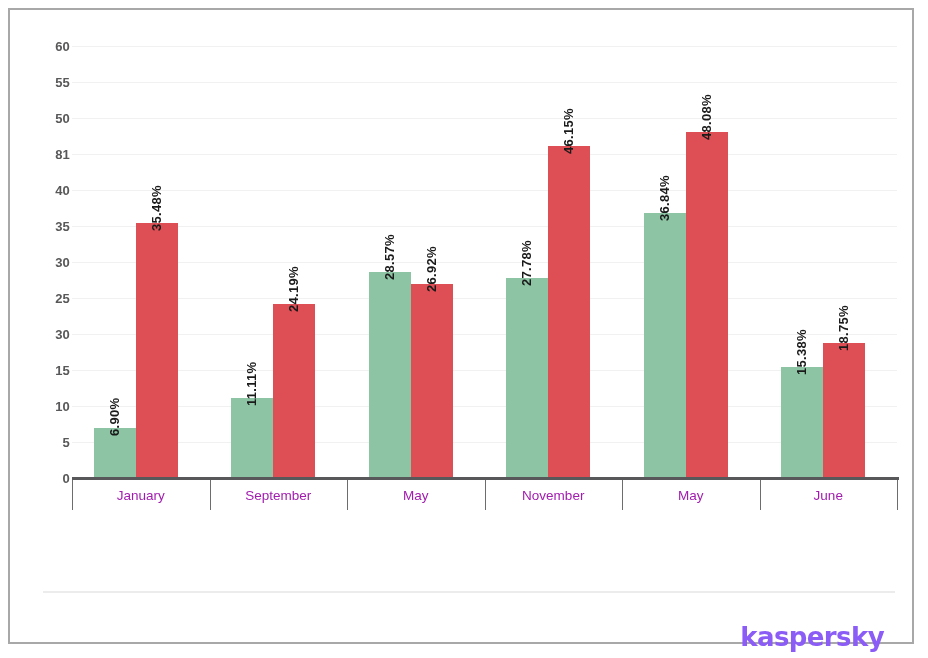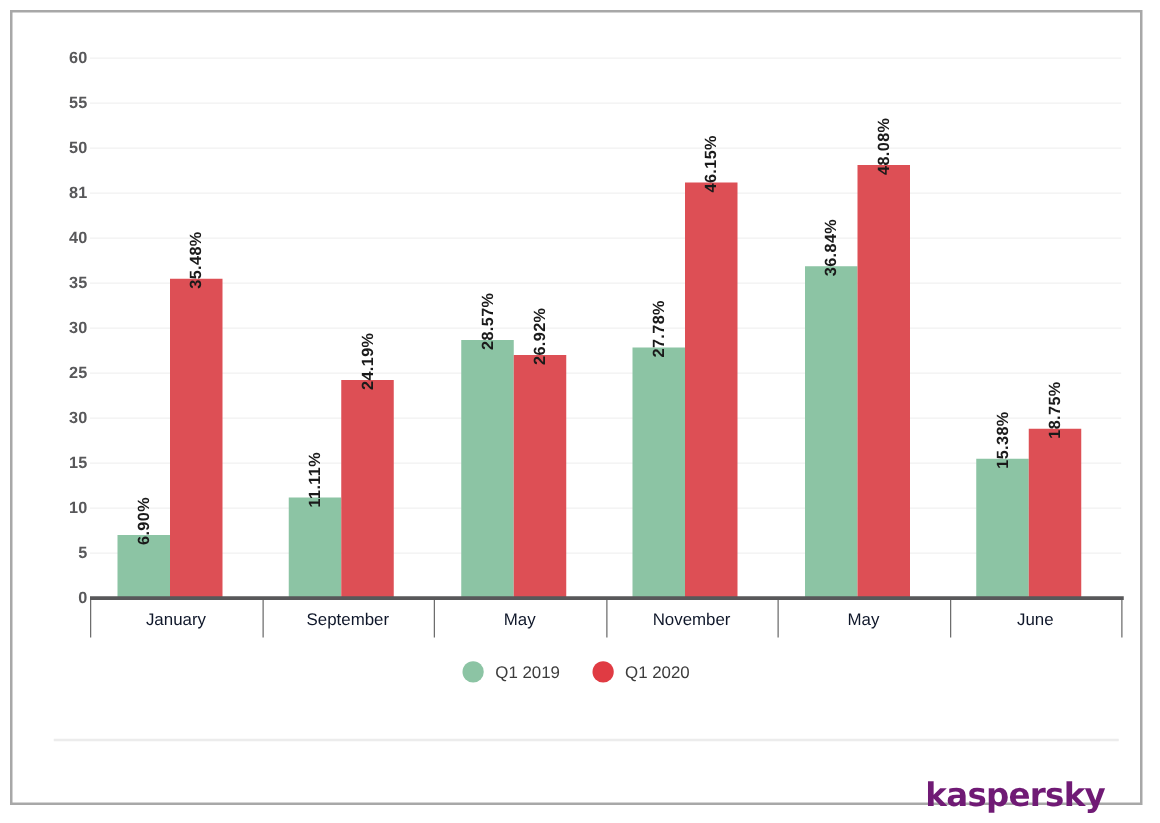--- a/index.html
+++ b/index.html
@@ -29,21 +29,21 @@
   }
   
   #baseline{
     position:absolute;left:62px;top:467px;width:827px;height:3px;background:#58585a;
   }
   .xsep{
     position:absolute;top:470px;width:1px;height:30px;background:#6d6d6d;
   }
   .xlabel{
     position:absolute;top:478px;transform:translateX(-50%);
-    font-size:13.5px;color:#0f172a;white-space:nowrap;
+    font-size:13.5px;color:#a21caf;white-space:nowrap;
   }
   
   .bar{
     position:absolute;bottom:0;width:42px;
   }
   .bar.green{background:#8cc4a4;}
   .bar.red{background:#dd4f55;}
   .barlabel{
     position:absolute;
     transform:rotate(-90deg);
@@ -140,27 +140,17 @@
       <div class="xsep" style="left: 749.5px;"></div>
       <div class="xsep" style="left: 887px;"></div>
       <div class="xlabel" style="left: 130.75px;">January</div>
       <div class="xlabel" style="left: 268.25px;">September</div>
       <div class="xlabel" style="left: 405.75px;">May</div>
       <div class="xlabel" style="left: 543.25px;">November</div>
       <div class="xlabel" style="left: 680.75px;">May</div>
       <div class="xlabel" style="left: 818.25px;">June</div>
     </div>
 
-  <div id="legend">
-      <div class="legend-item">
-        <span class="legend-dot" style="background: rgb(140, 196, 164);"></span>
-        <span class="legend-text">Q1 2019</span>
-      </div>
-      <div class="legend-item">
-        <span class="legend-dot" style="background: rgb(224, 59, 67);"></span>
-        <span class="legend-text">Q1 2020</span>
-      </div>
-    </div>
 
   <div id="divider"></div>
-  <div id="logo" style="color: #701a75; margin-left: 36px;">kaspersky</div>
+  <div id="logo" style="color: #8b5cf6; margin-left: 36px;">kaspersky</div>
 
 </div>
 
 </body></html>

